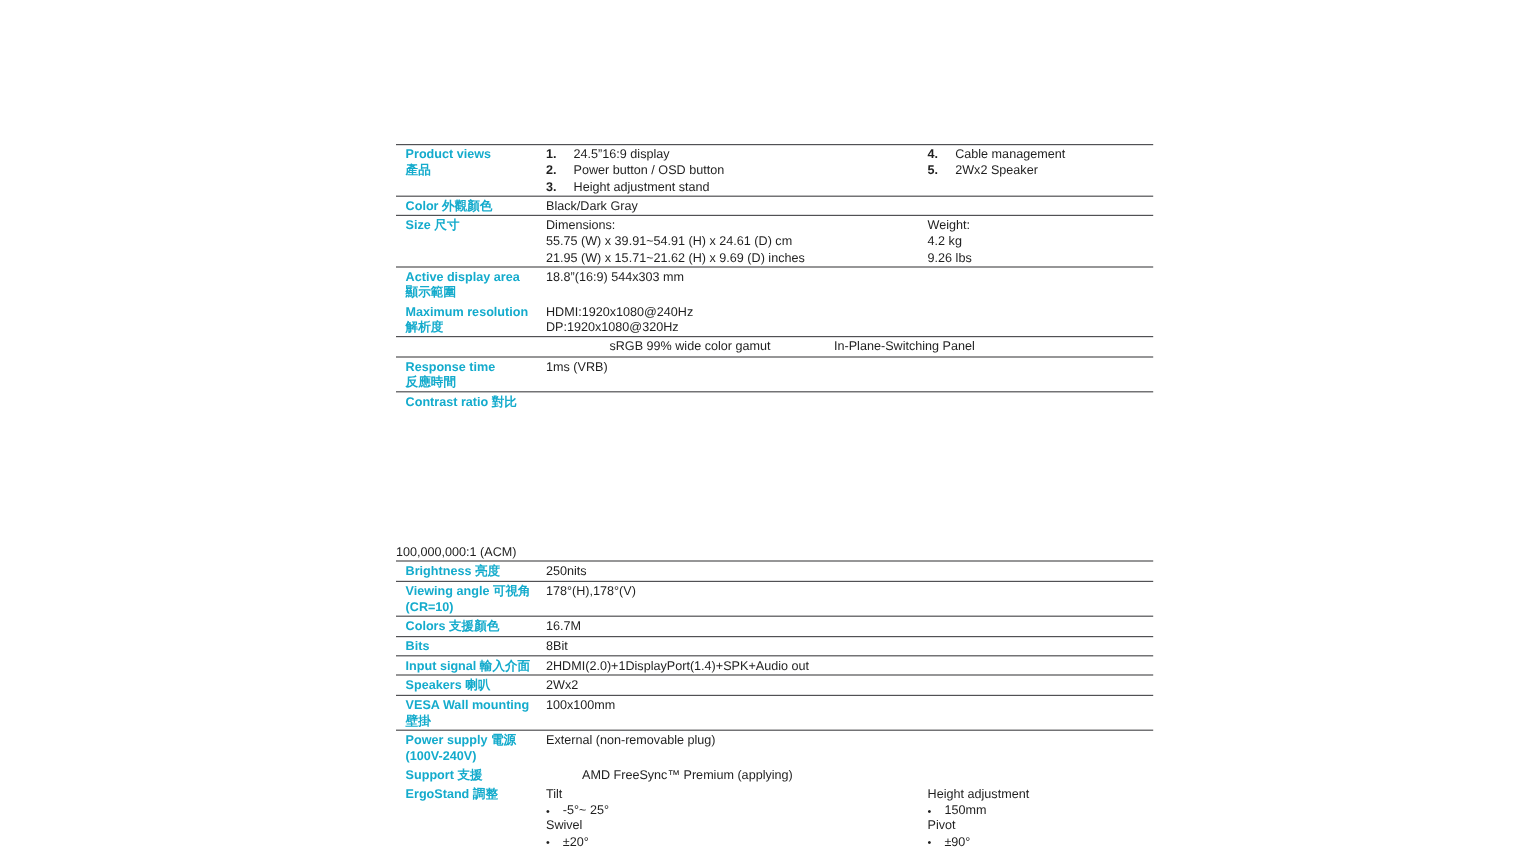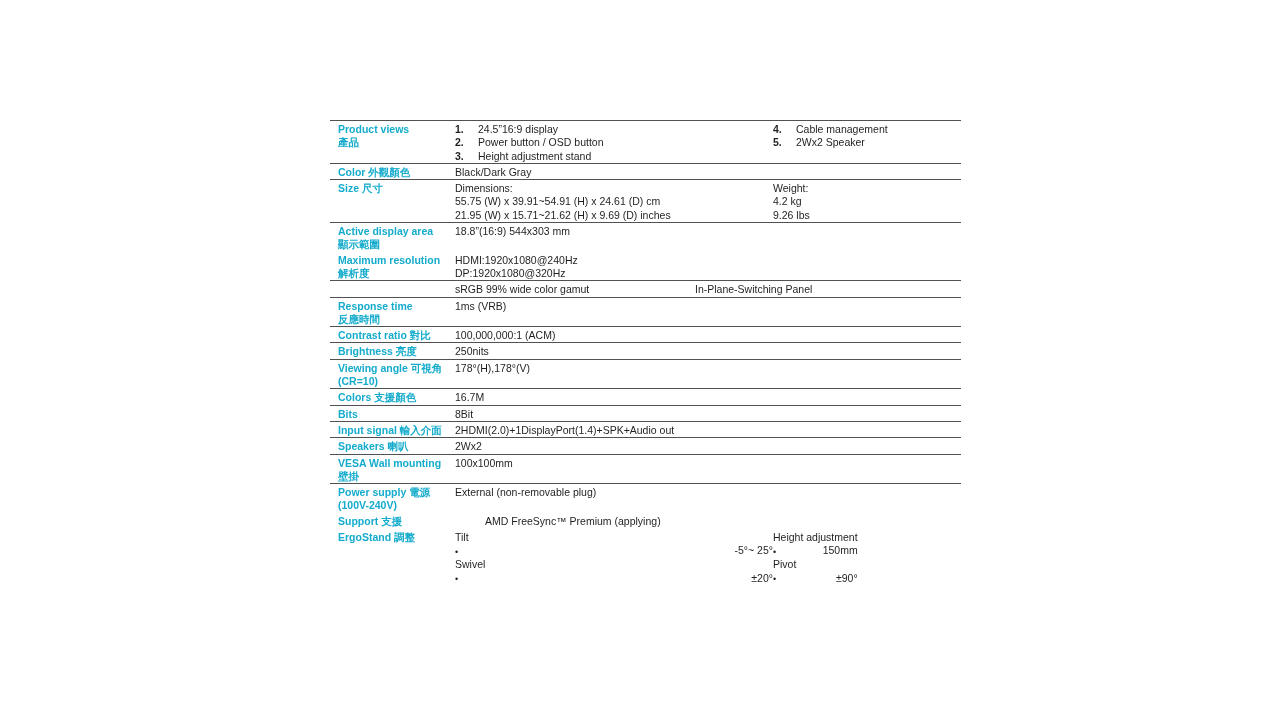--- a/index.html
+++ b/index.html
@@ -20,32 +20,32 @@
     flex:0 0 125px; width:125px; box-sizing:border-box;
     padding:2px 4px 0 8px;
     color:#14abcc; font-weight:bold;
   }
   .val { flex:1; padding-top:2px; min-width:0; }
   .cols { display:flex; }
   .c-left { flex:0 0 318px; width:318px; }
   .c-mid  { flex:0 0 240px; width:240px; }
   .num-row { display:flex; }
   .num { flex:0 0 23px; width:23px; font-weight:bold; }
-  .blt { display:flex;justify-content:space-between; }
+  .blt { display:flex; }
   .blt .dot { flex:0 0 14px; width:14px; text-align:left; }
   .blt .dot::before { content:"•"; font-size:9px; position:relative; top:0.5px; }
   
   .h-product   { min-height:41px; }
   .h-color     { min-height:16px; }
   .h-size      { min-height:40px; }
   .h-active    { min-height:29px; }
   .h-max       { min-height:28px; }
-  .h-panel     { min-height:15px; }
+  .h-panel     { min-height:15px;text-align:center; }
   .h-response  { min-height:28px; }
-  .h-contrast  { min-height:15px; }
+  .h-contrast  { min-height:15px;flex-direction:column; }
   .h-bright    { min-height:14px; }
   .h-viewing   { min-height:28px; }
   .h-colors    { min-height:15px; }
   .h-bits      { min-height:15px; }
   .h-input     { min-height:14px; }
   .h-speakers  { min-height:15px; }
   .h-vesa      { min-height:28px; }
   .h-power     { min-height:29px; }
   .h-support   { min-height:16px;gap:30px; }
   .h-ergo      { min-height:54px; }

